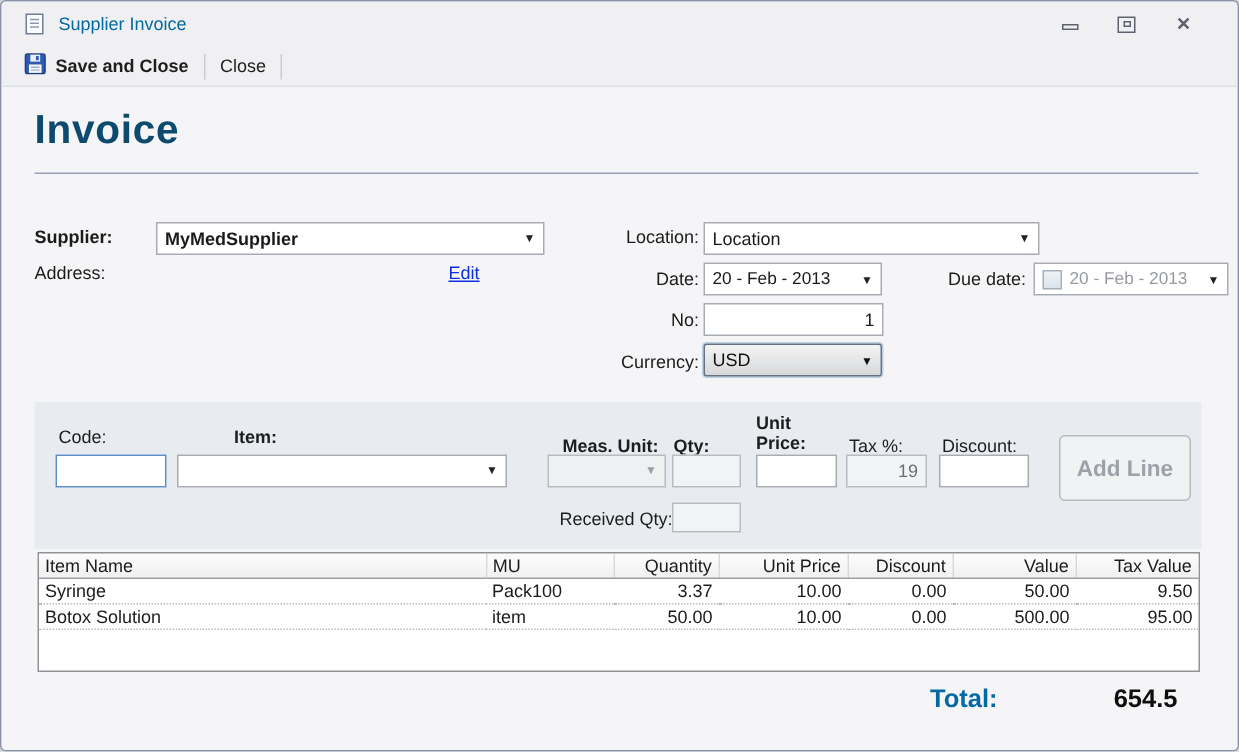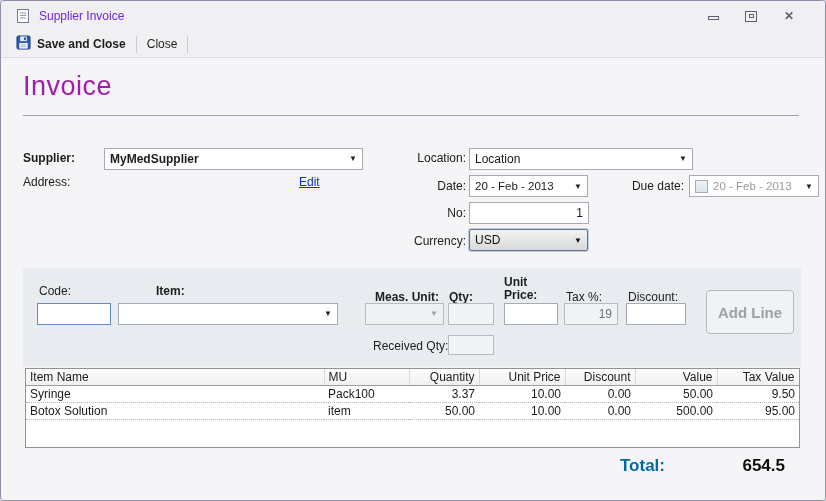--- a/index.html
+++ b/index.html
@@ -8,39 +8,39 @@
     position:relative; width:826px; height:501px; margin:0 auto;
     background:#f4f4f6; border:1px solid #8b90a9; border-radius:4px;
     overflow:hidden; box-shadow:inset 0 0 0 1px #fdfdfe;
   }
   
   .titlebar {
     position:absolute; top:0; left:0; right:0; height:30px;
     background:#f0f0f2; display:flex; align-items:center; padding:0 10px;
   }
   .titlebar .app-icon { width:16px; height:16px; margin:0 8px 0 4px; flex:0 0 auto; }
-  .titlebar .title { font-size:12px; color:#6d28d9; }
+  .titlebar .title { font-size:12px; color:#0369a1; }
   .win-controls { margin-left:auto; display:flex; align-items:center; gap:22px; padding-right:18px; }
   .win-btn { width:16px; height:14px; display:flex; align-items:center; justify-content:center; cursor:default; }
   .glyph-min { width:11px; height:4px; border:1px solid #5d626e; margin-top:4px; }
   .glyph-max { width:12px; height:11px; border:1px solid #5d626e; display:flex; align-items:center; justify-content:center; }
   .glyph-max span { width:5px; height:4px; border:1px solid #5d626e; display:block; }
   .glyph-close { font-size:12px; font-weight:bold; color:#5d626e; line-height:1; }
   
   .toolbar {
     position:absolute; top:30px; left:0; right:0; height:27px;
     background:#f0f0f2; border-bottom:1px solid #dddfe3;
     display:flex; align-items:center; padding:0 8px;
   }
   .tb-btn { display:flex; align-items:center; gap:6px; padding:3px 7px; background:transparent; border:0; font-family:inherit; font-size:12px; color:#1e1e1e; cursor:default; }
   .tb-btn.bold { font-weight:bold; }
   .tb-sep { width:1px; height:17px; background:#c9ccd2; margin:0 3px; }
   
   .content { position:absolute; top:57px; left:0; right:0; bottom:0; background:#f5f5f7; }
-  .page-heading { position:absolute; left:22px; top:13px; font-size:27px; font-weight:normal; color:#a21caf; letter-spacing:0.5px; }
+  .page-heading { position:absolute; left:22px; top:13px; font-size:27px; font-weight:bold; color:#0c4a6e; letter-spacing:0.5px; }
   .heading-rule { position:absolute; left:22px; right:26px; top:57px; height:1px; background:#99a1b5; }
 
   .lbl { position:absolute; font-size:12px; color:#1b1b1b; white-space:nowrap; }
   .lbl.bold { font-weight:bold; }
   .lbl.right { text-align:right; }
 
   .combo, .textbox, .datebox {
     position:absolute; background:#fff; border:1px solid #a7abb2; height:22px;
     display:flex; align-items:center; font-size:12px; color:#1b1b1b; padding:0 5px;
   }

